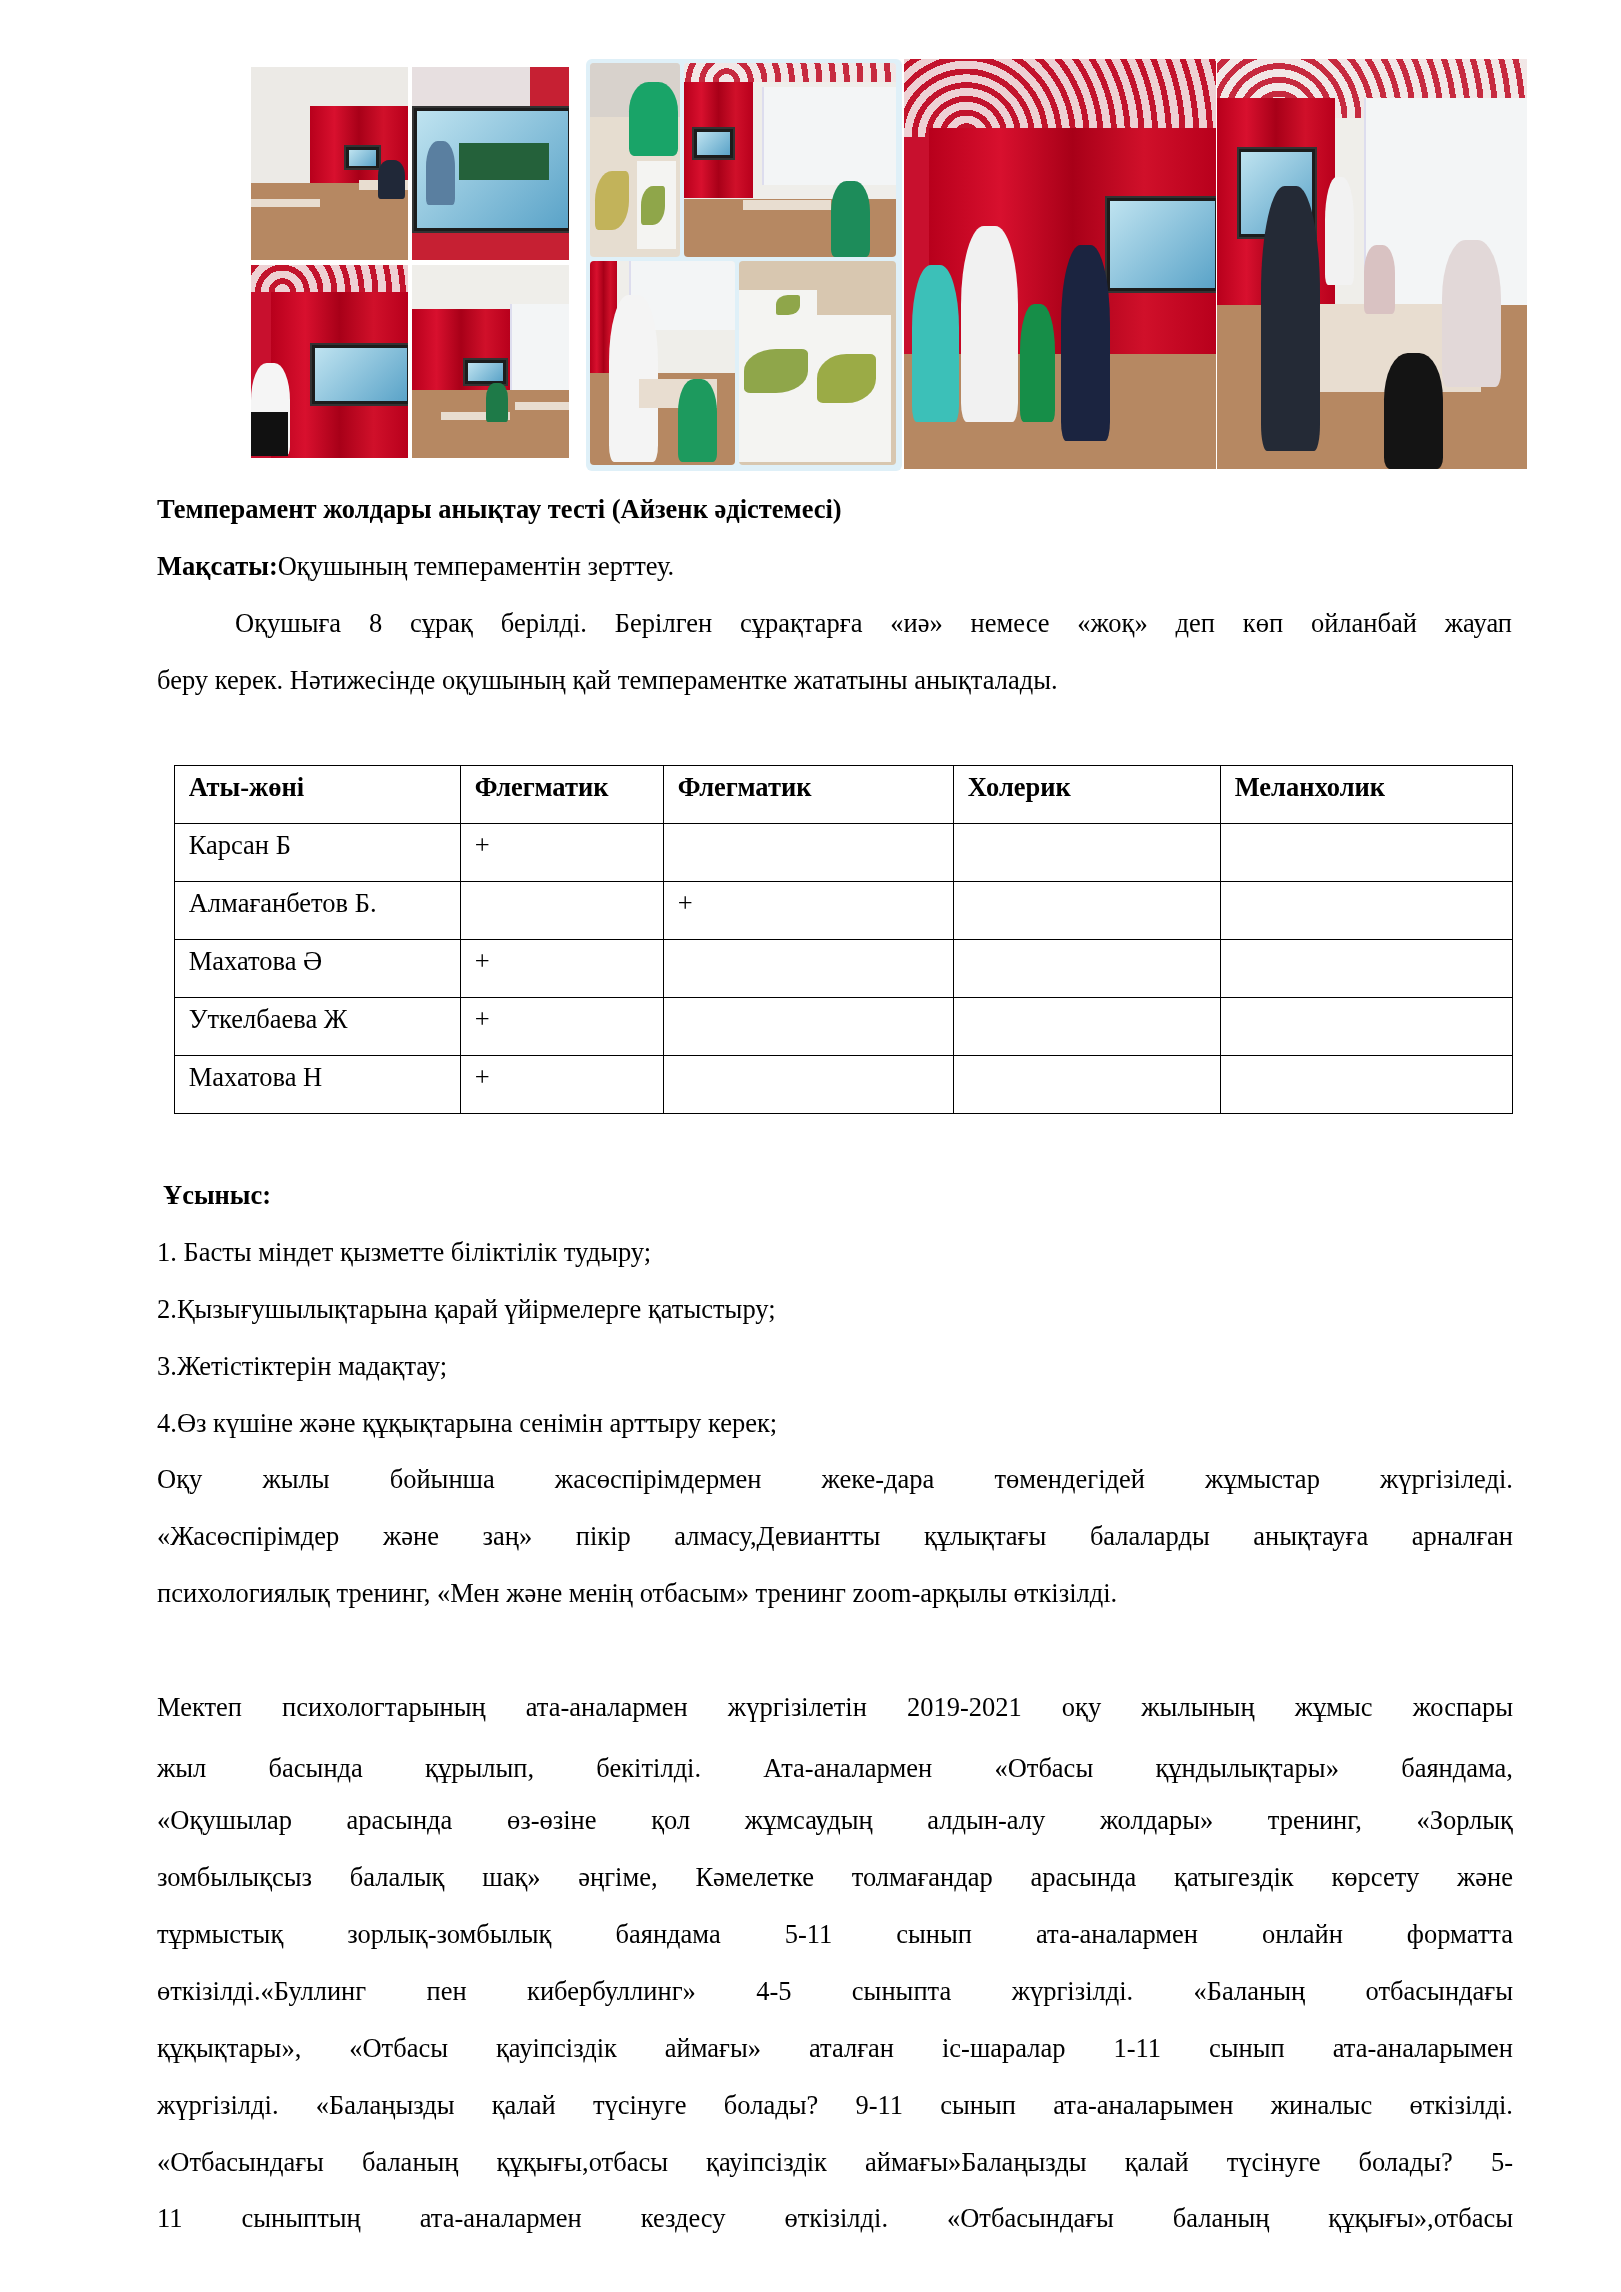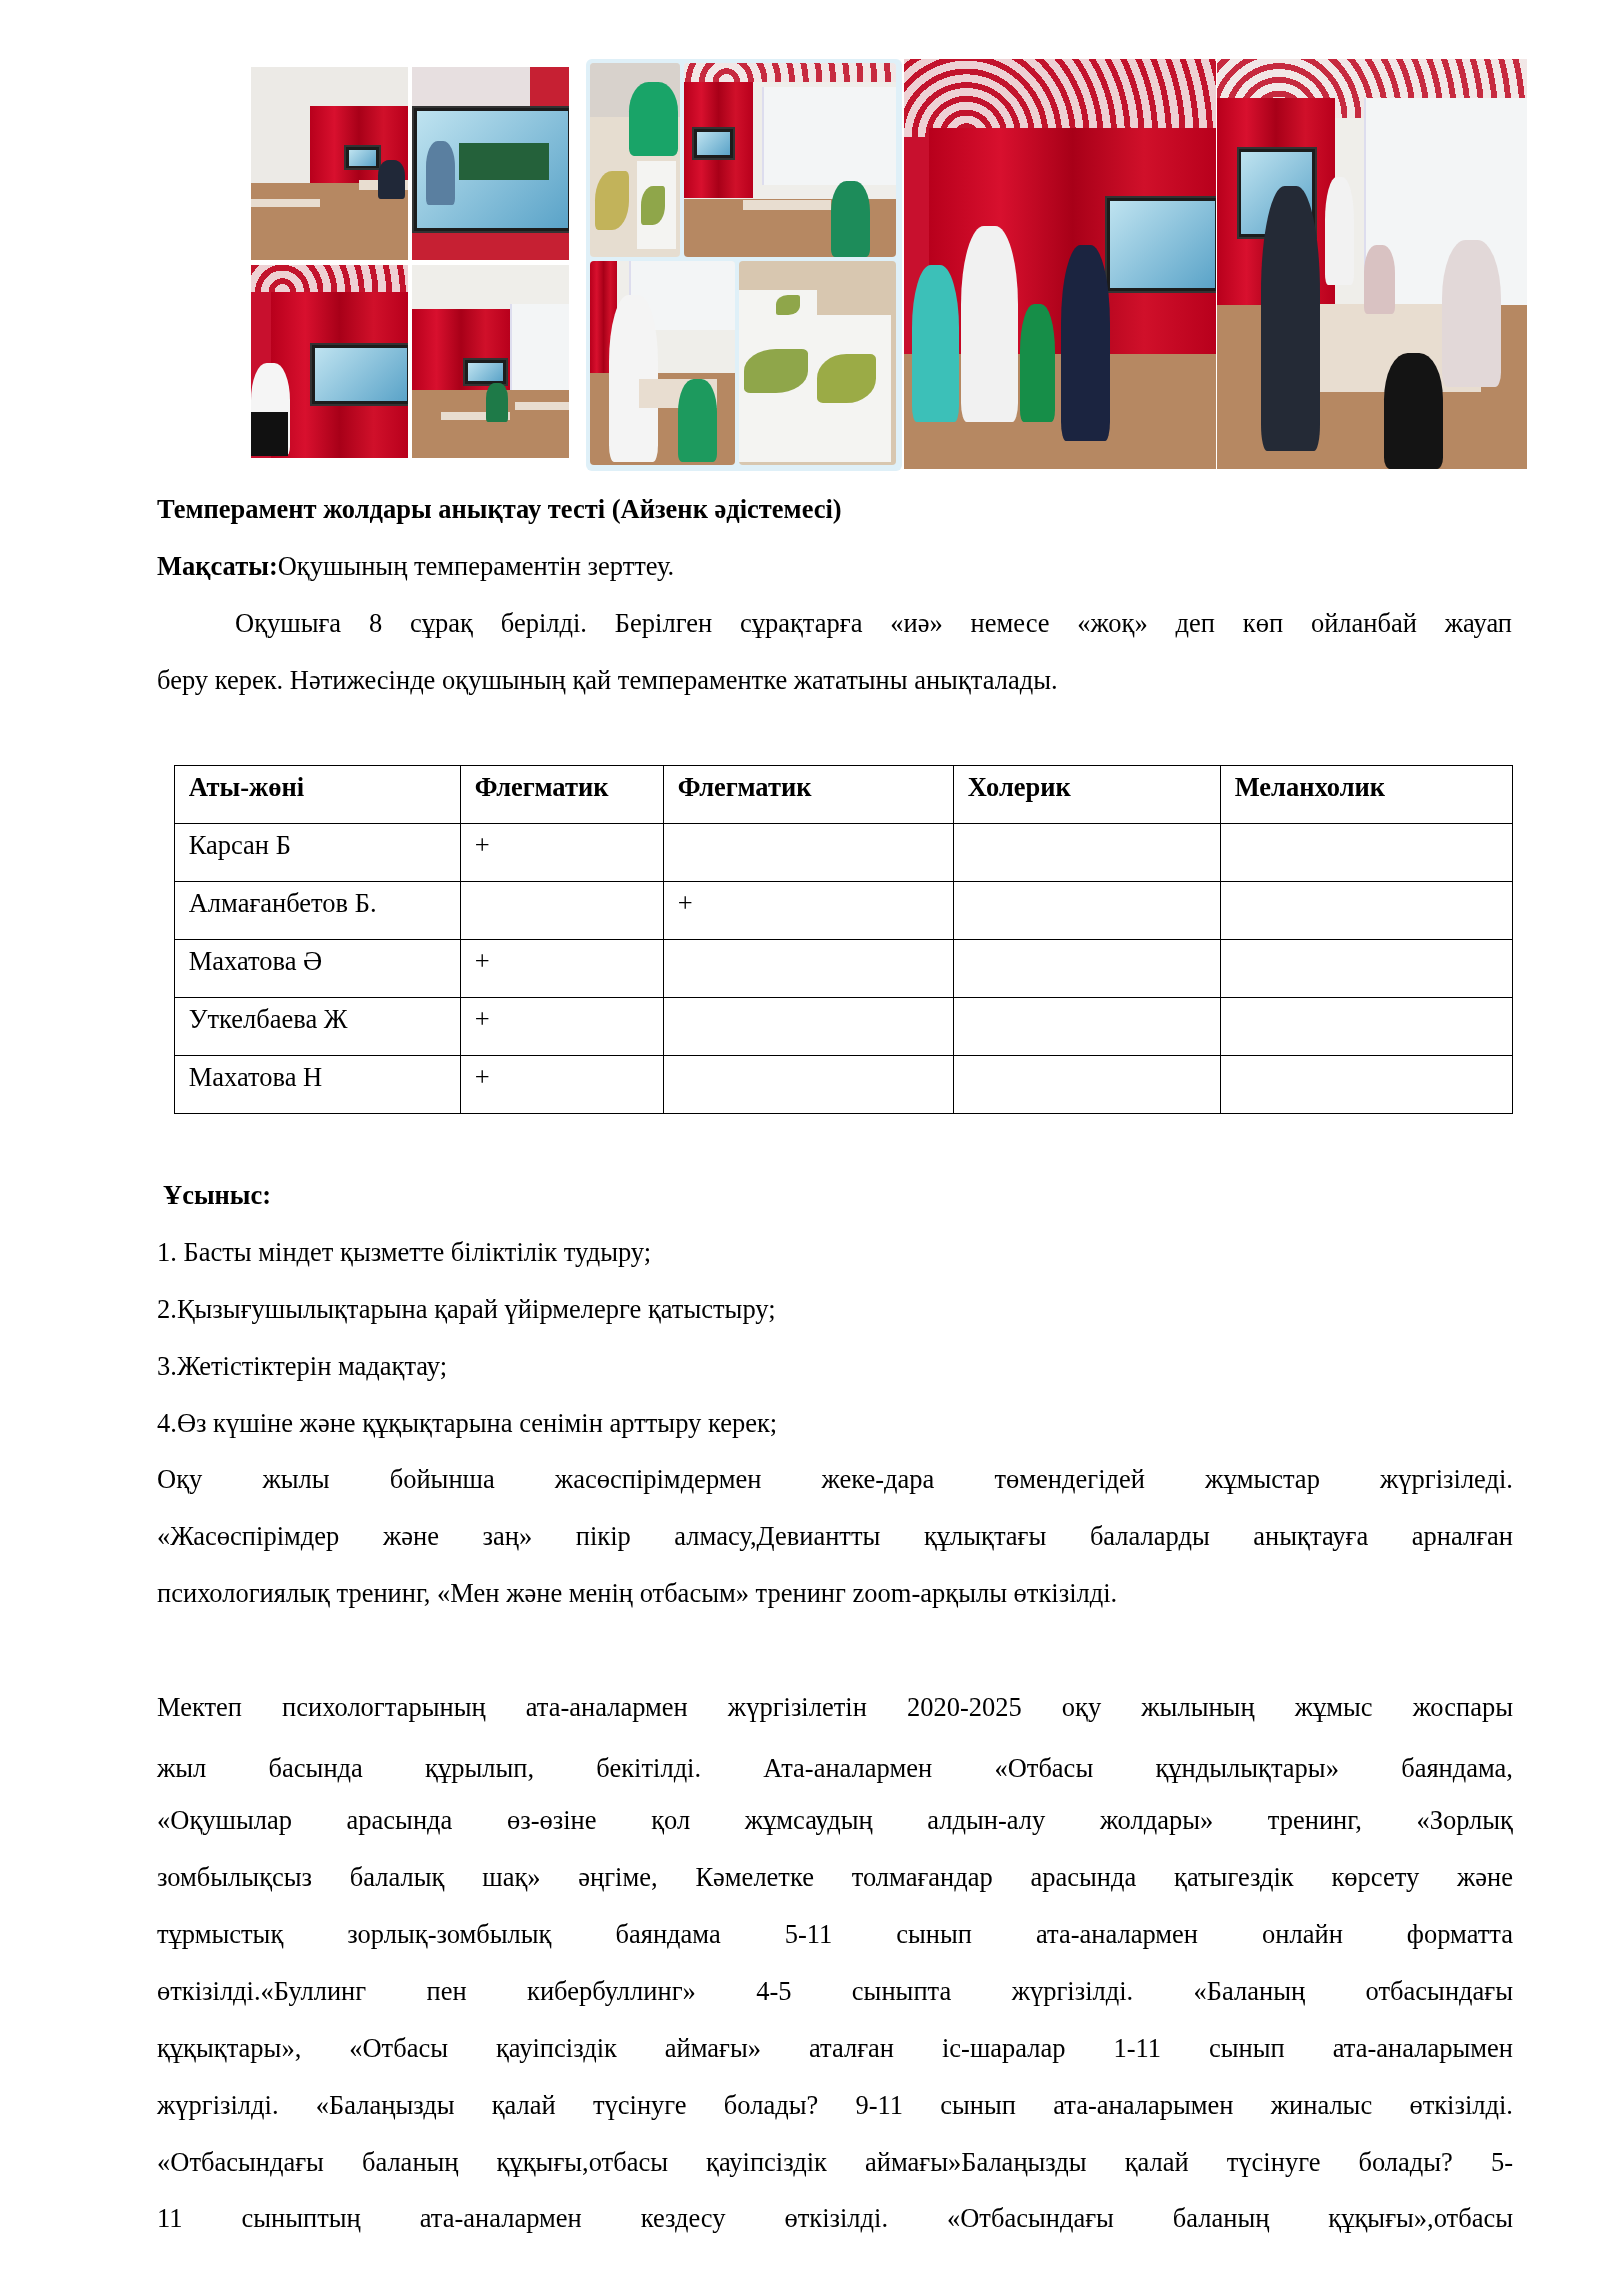--- a/index.html
+++ b/index.html
@@ -199,21 +199,21 @@
 
   <div class="line bold" style="top:1179px;left:163px;">Ұсыныс:</div>
   <div class="line" style="top:1236px;">1. Басты міндет қызметте біліктілік тудыру;</div>
   <div class="line" style="top:1293px;">2.Қызығушылықтарына қарай үйірмелерге қатыстыру;</div>
   <div class="line" style="top:1350px;">3.Жетістіктерін мадақтау;</div>
   <div class="line" style="top:1407px;">4.Өз күшіне және құқықтарына сенімін арттыру керек;</div>
   <div class="justify" style="top:1463px;">Оқу жылы бойынша жасөспірімдермен жеке-дара төмендегідей жұмыстар жүргізіледі.</div>
   <div class="justify" style="top:1520px;">«Жасөспірімдер және заң» пікір алмасу,Девиантты құлықтағы балаларды анықтауға арналған</div>
   <div class="line" style="top:1577px;">психологиялық тренинг, «Мен және менің отбасым» тренинг zoom-арқылы өткізілді.</div>
 
-  <div class="justify" style="top:1691px;">Мектеп психологтарының ата-аналармен жүргізілетін 2020-2025 оқу жылының жұмыс жоспары</div>
+  <div class="justify" style="top:1691px;">Мектеп психологтарының ата-аналармен жүргізілетін 2019-2021 оқу жылының жұмыс жоспары</div>
   <div class="justify" style="top:1752px;">жыл басында құрылып, бекітілді. Ата-аналармен  «Отбасы құндылықтары» баяндама,</div>
   <div class="justify" style="top:1804px;">«Оқушылар арасында өз-өзіне қол жұмсаудың алдын-алу жолдары» тренинг, «Зорлық</div>
   <div class="justify" style="top:1861px;">зомбылықсыз балалық шақ» әңгіме, Кәмелетке толмағандар арасында қатыгездік көрсету және</div>
   <div class="justify" style="top:1918px;">тұрмыстық зорлық-зомбылық баяндама 5-11 сынып ата-аналармен онлайн форматта</div>
   <div class="justify" style="top:1975px;">өткізілді.«Буллинг пен кибербуллинг» 4-5 сыныпта жүргізілді. «Баланың отбасындағы</div>
   <div class="justify" style="top:2032px;">құқықтары», «Отбасы қауіпсіздік аймағы» аталған іс-шаралар 1-11 сынып ата-аналарымен</div>
   <div class="justify" style="top:2089px;">жүргізілді. «Балаңызды қалай түсінуге болады? 9-11 сынып ата-аналарымен жиналыс өткізілді.</div>
   <div class="justify" style="top:2146px;">«Отбасындағы баланың құқығы,отбасы қауіпсіздік аймағы»Балаңызды қалай түсінуге болады? 5-</div>
   <div class="justify" style="top:2202px;">11 сыныптың ата-аналармен   кездесу өткізілді. «Отбасындағы баланың құқығы»,отбасы</div>
 </div>

